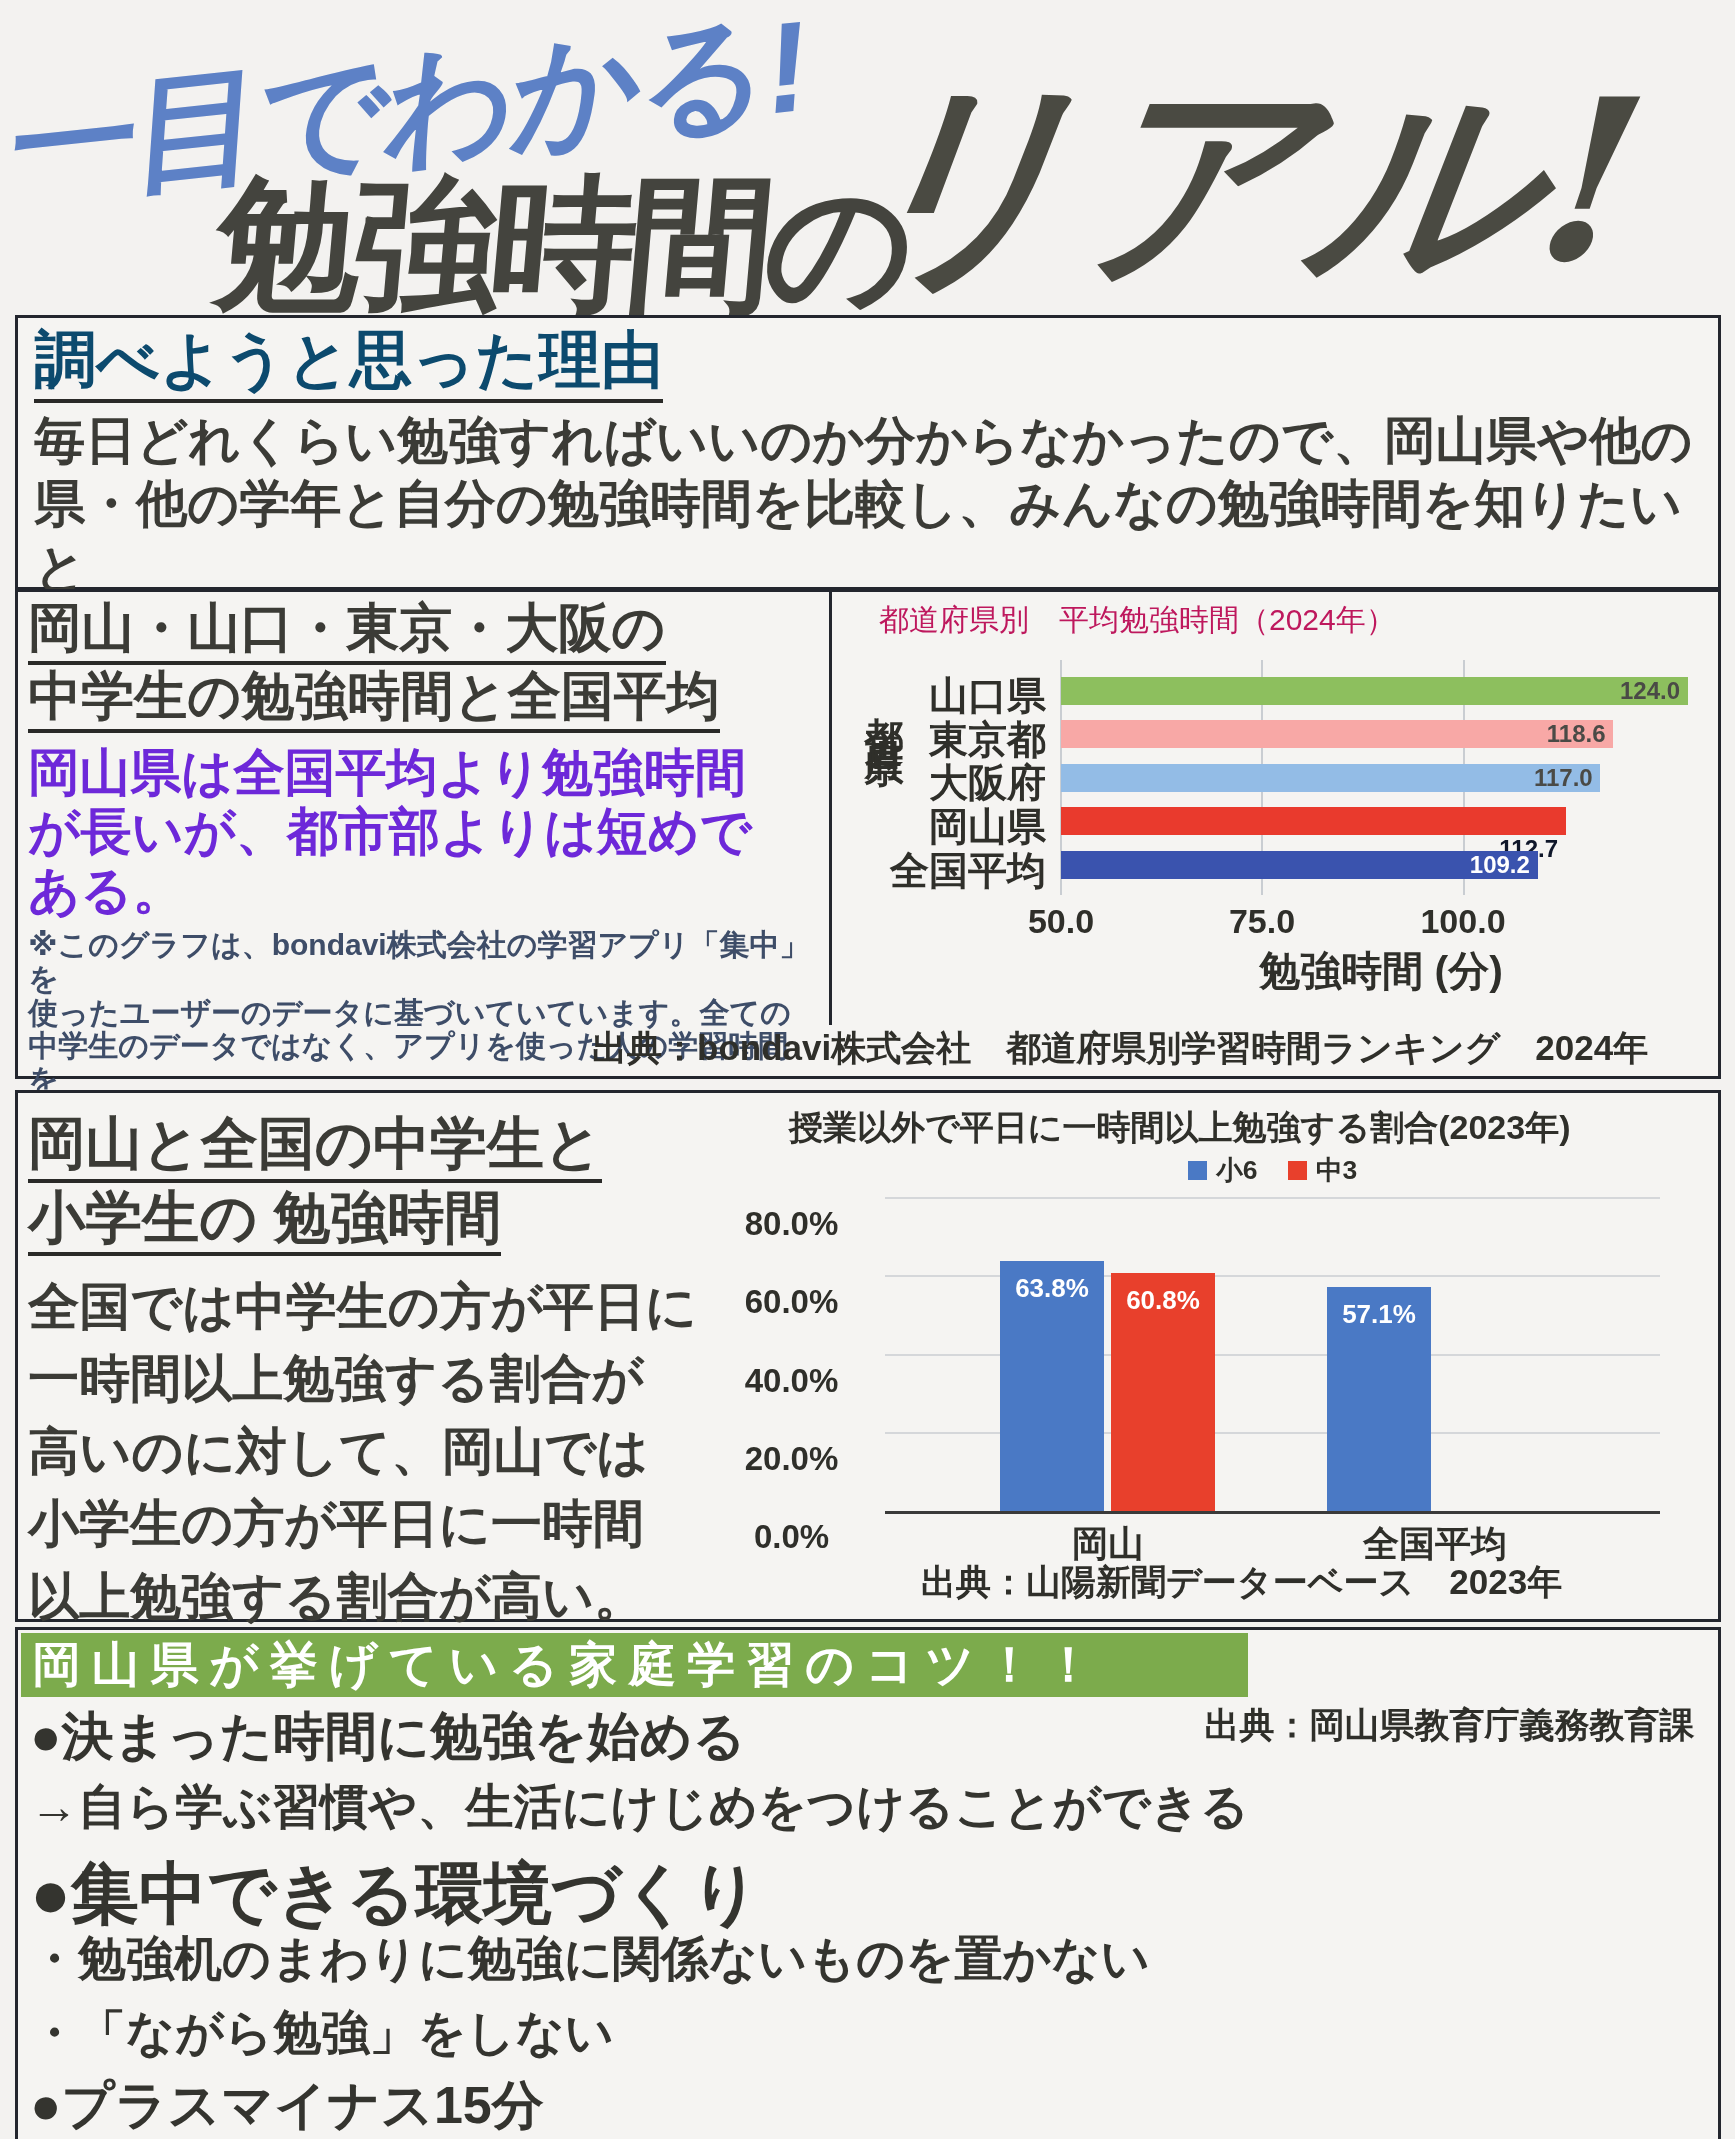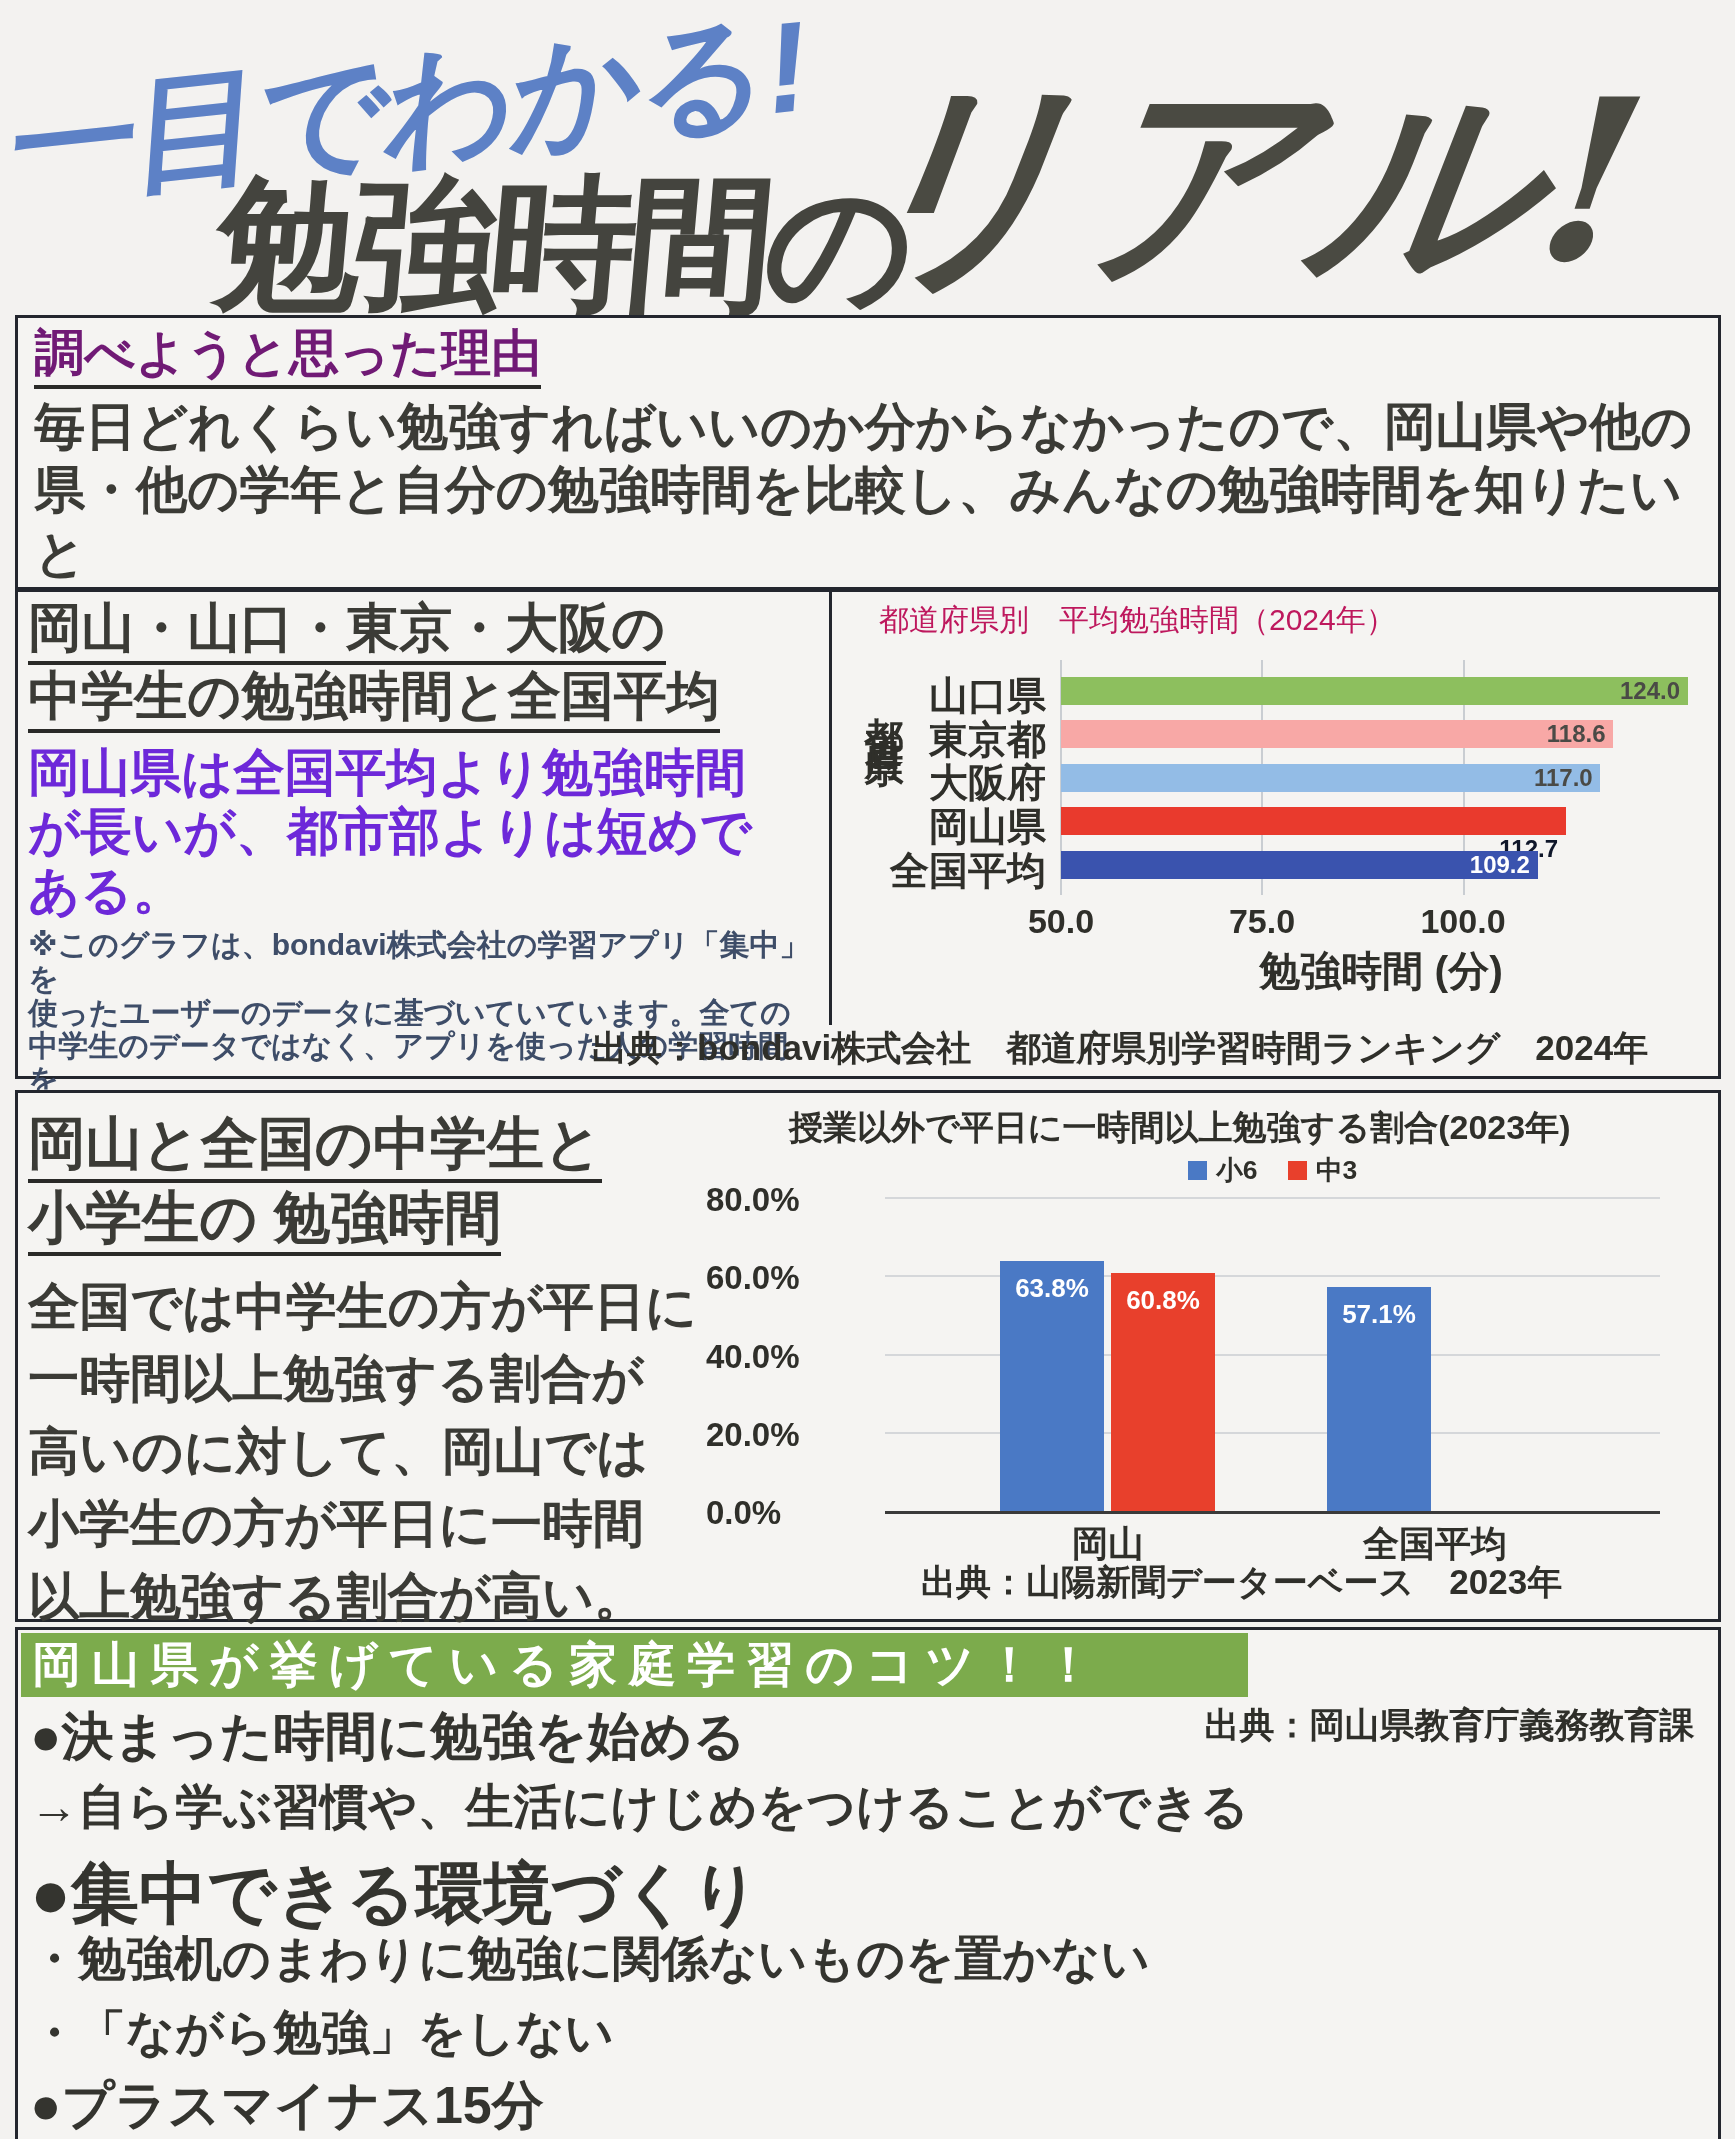--- a/index.html
+++ b/index.html
@@ -25,21 +25,21 @@
     position:absolute; left:850px; top:34px;
     font-family:"DejaVu Serif","Liberation Serif",serif;
     font-size:223px; font-weight:700; font-style:italic; color:#4a4a42;
     transform:skewX(-8deg); letter-spacing:2.6px; white-space:nowrap;
   }
   
   .box{position:absolute; left:15px; width:1706px; border:3px solid #23262e; background:#f5f4f2; box-sizing:border-box;}
   .h-underline{display:inline-block; border-bottom:4.7px solid #2a2a28; padding-bottom:2.6px; line-height:1.16;}
   
   #sec1{top:315px; height:275px; padding:6px 16.3px;}
-  #sec1 .head{font-size:50px; font-weight:800; color:#701a75;}
+  #sec1 .head{font-size:62px; font-weight:800; color:#0c4a6e;}
   #sec1 .body{font-size:51px; line-height:1.25; margin-top:6px; white-space:pre-line; color:#3b3b36; font-weight:600;}
   
   #sec2{top:589px; height:490px;}
   .s2-left{position:absolute; left:0; top:0; width:811px; height:100%; padding:5.1px 10.3px; box-sizing:border-box;}
   #sec2 .head{font-size:53px; font-weight:800; color:#3b3b36; line-height:1.18;}
   #sec2 .body{font-size:51px; line-height:1.16; margin-top:9.4px; white-space:pre-line; color:#6d28d9; font-weight:600;}
   #sec2 .note{font-size:30px; line-height:1.13; margin-top:7.7px; white-space:pre-line; color:#3e4d68; font-weight:600;}
   .s2-divider{position:absolute; left:811px; top:0; width:2.6px; height:calc(100% - 51px); background:#23262e;}
   .s2-chartcol{position:absolute; left:814px; top:0; right:0; height:100%;}
   .c1-title{position:absolute; top:7.7px; left:47px; font-size:30px; font-weight:400; color:#be185d; white-space:nowrap;}
@@ -59,21 +59,21 @@
   .s3-left{position:absolute; left:0; top:10px; width:715px; height:100%; padding:6px 10.3px; box-sizing:border-box;}
   #sec3 .head{font-size:57px; font-weight:800; color:#3b3b36; line-height:1.22;}
   #sec3 .body{font-size:51px; line-height:1.42; margin-top:14.6px; white-space:pre-line; color:#3b3b36; font-weight:600;}
   .s3-chartcol{position:absolute; left:715px; top:0; right:0; height:100%;}
   .c2-title{position:absolute; top:12px; left:56px; font-size:34px; font-weight:800; color:#2f2f2a; white-space:nowrap;}
   .c2-legend{position:absolute; top:59px; left:152px; width:775px; display:flex; justify-content:center; gap:30px;}
   .c2-legitem{display:flex; align-items:center; gap:9.4px; font-size:26.5px; font-weight:700; color:#2f2f2a;}
   .c2-swatch{width:19px; height:19px; display:inline-block;}
   .c2-plot{position:absolute; left:152px; top:105px; width:775px; height:313px; border-bottom:3px solid #3a3a3a;}
   .c2-grid{position:absolute; left:0; width:100%; height:2.1px; background:#d5d7da;}
-  .c2-ylab{position:absolute; right:783px; width:171px; text-align:left; font-size:33px; font-weight:800; color:#2f2f2a; white-space:nowrap;}
+  .c2-ylab{position:absolute; right:783px; width:171px; text-align:center; font-size:33px; font-weight:800; color:#2f2f2a; white-space:nowrap;margin-top:24px;}
   .c2-bar{position:absolute; bottom:0;}
   .c2-val{position:absolute; top:12px; left:0; width:100%; text-align:center; font-size:26px; font-weight:700; color:#ffffff;}
   .c2-cat{position:absolute; top:322px; transform:translateX(-50%); font-size:36px; font-weight:800; color:#2f2f2a; white-space:nowrap;}
   .s3-src{position:absolute; top:466px; left:188px;}
   
   #sec4{top:1627px; height:581px;}
   .banner{position:absolute; top:2.6px; left:2.6px; width:1227px; height:64px; background:#7cab4c;
     color:#ffffff; font-size:48px; font-weight:700; letter-spacing:11px; line-height:64px; padding-left:12px; box-sizing:border-box; white-space:nowrap;}
   .s4-src{position:absolute; top:72px; right:23.5px;}
   .tip{position:absolute; left:12px; white-space:nowrap; color:#34342f; font-weight:600;}

